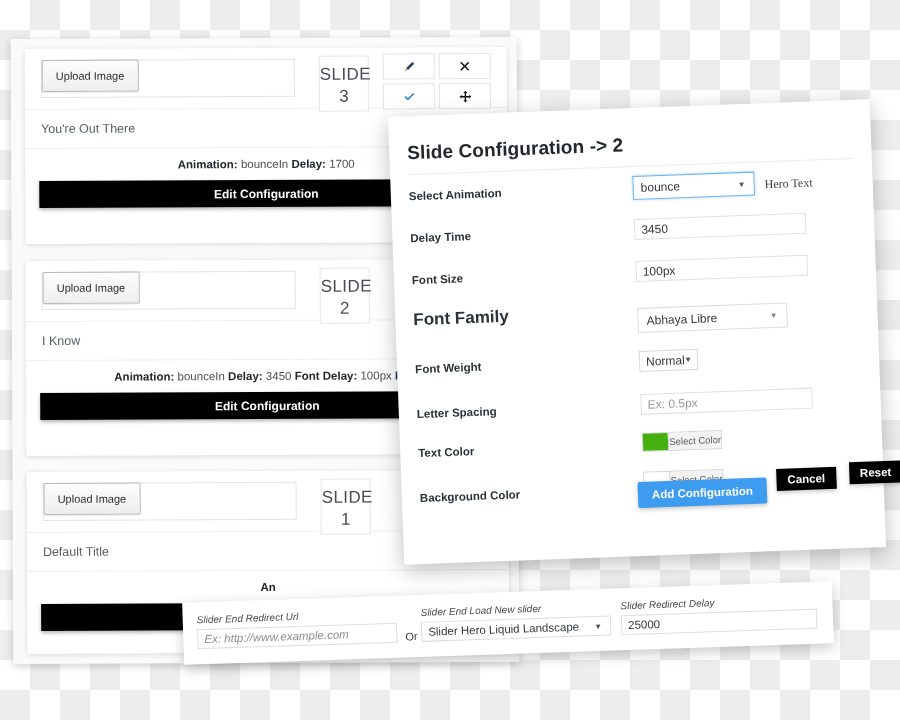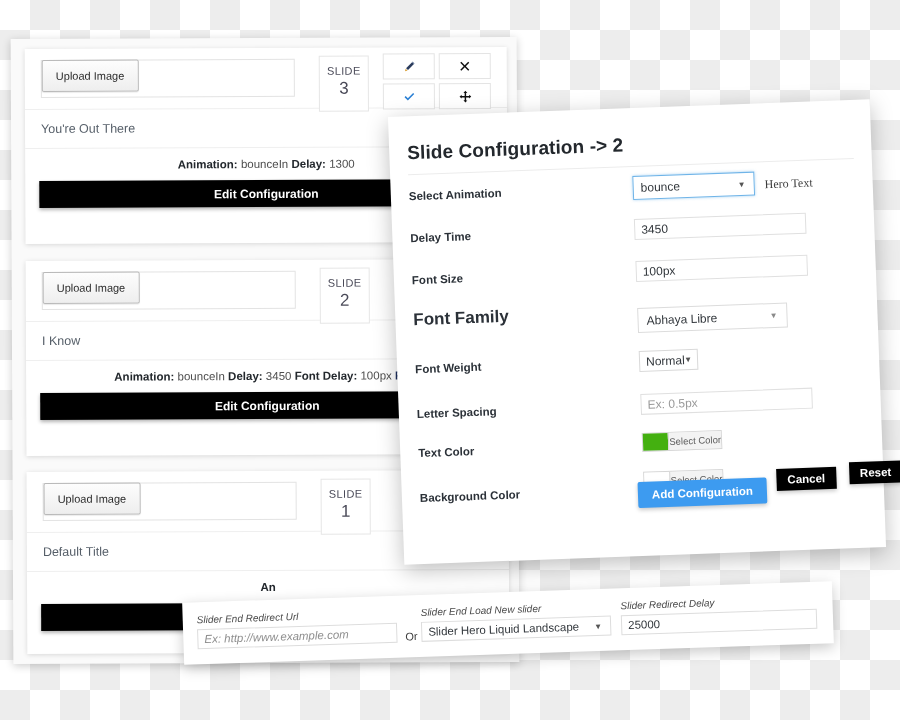--- a/index.html
+++ b/index.html
@@ -75,21 +75,21 @@
     position: absolute;
     right: 138px;
     top: 8px;
     width: 48px;
     height: 54px;
     border: 1px solid #e6e6e6;
     background: #fff;
     text-align: center;
     color: #4a4a58;
   }
-  .slide-badge .sb-word { font-size: 11px; letter-spacing: .4px; margin-top: 8px; }
+  .slide-badge .sb-word { font-size: 17px; letter-spacing: .4px; margin-top: 8px; }
   .slide-badge .sb-num { font-size: 17px; margin-top: 2px; }
 
   .icon-grid {
     position: absolute;
     right: 16px;
     top: 6px;
     width: 108px;
     display: grid;
     grid-template-columns: 52px 52px;
     grid-gap: 4px;
@@ -366,21 +366,21 @@
           <span>
             <svg width="13" height="13" viewBox="0 0 16 16">
                 <path d="M8 0.8l2.4 2.6H8.9v3.7h3.7V5.6L15.2 8l-2.6 2.4V9h-3.7v3.7h1.5L8 15.2l-2.4-2.6h1.5V9H3.4v1.4L0.8 8l2.6-2.4v1.5h3.7V3.4H5.6z" fill="#111"></path>
               </svg>
           </span>
         </div>
       </div>
     </div>
     <div class="title-row">You're Out There</div>
     <div class="anim-row">
-      <b>Animation:</b>&nbsp;<span>bounceIn</span>&nbsp;<b>Delay:</b>&nbsp;<span>1300</span>
+      <b>Animation:</b>&nbsp;<span>bounceIn</span>&nbsp;<b>Delay:</b>&nbsp;<span>1700</span>
     </div>
     <div class="edit-bar">Edit Configuration</div>
   </div>
 
   <div class="slide-panel p2">
     <div class="upload-row">
       <div class="upload-field"></div>
       <div class="upload-btn">Upload Image</div>
       <div class="slide-badge">
         <div class="sb-word">SLIDE</div>

